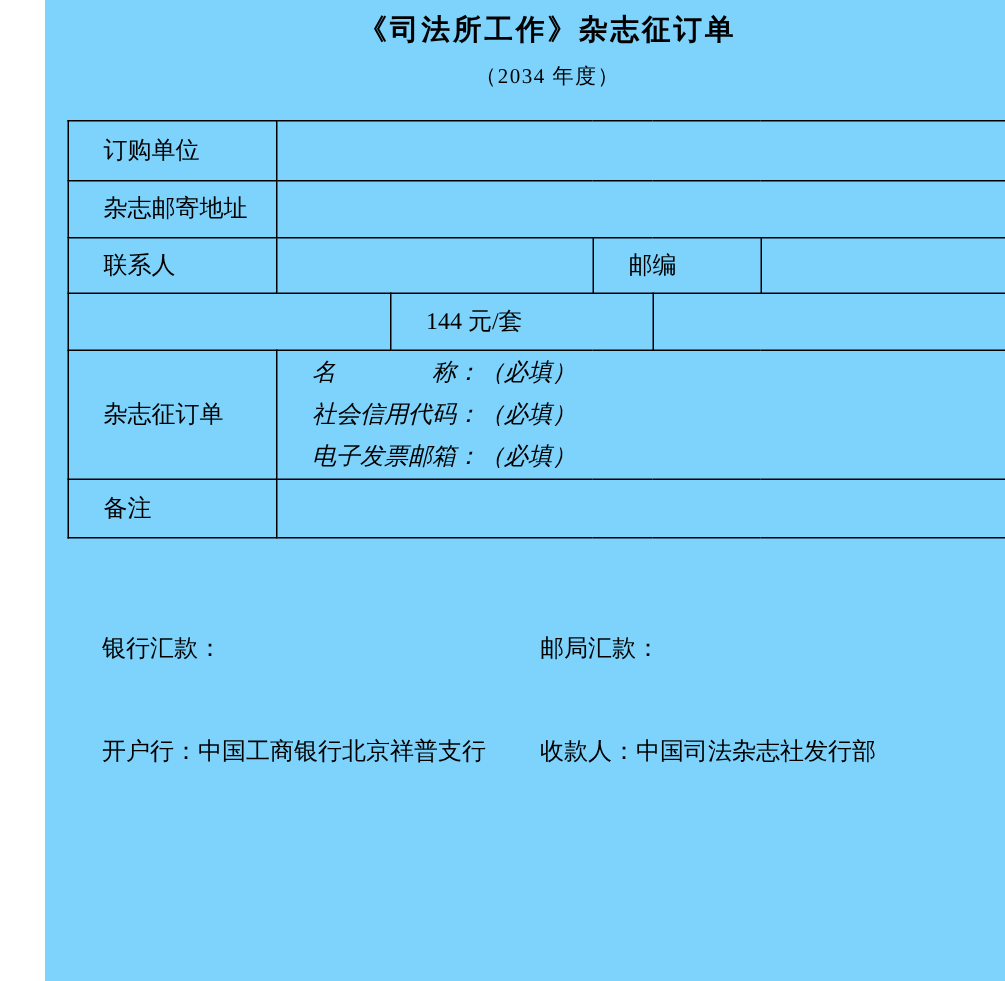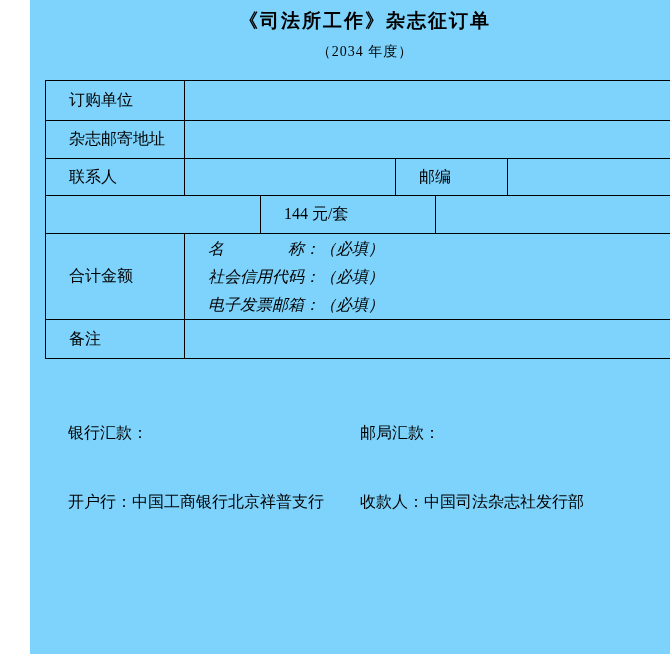--- a/index.html
+++ b/index.html
@@ -95,21 +95,21 @@
 
     <tr class="h38">
       <td colspan="2"></td>
       <td colspan="2">144 元/套</td>
       <td colspan="2"></td>
     </tr>
 
 
 
     <tr class="h86">
-      <td>合计金额</td>
+      <td>杂志征订单</td>
       <td colspan="5" class="invoice-cell">
         <div>名　　　　称：（必填）</div>
         <div>社会信用代码：（必填）</div>
         <div>电子发票邮箱：（必填）</div>
       </td>
     </tr>
 
     <tr class="h39">
       <td>备注</td>
       <td colspan="5"></td>

